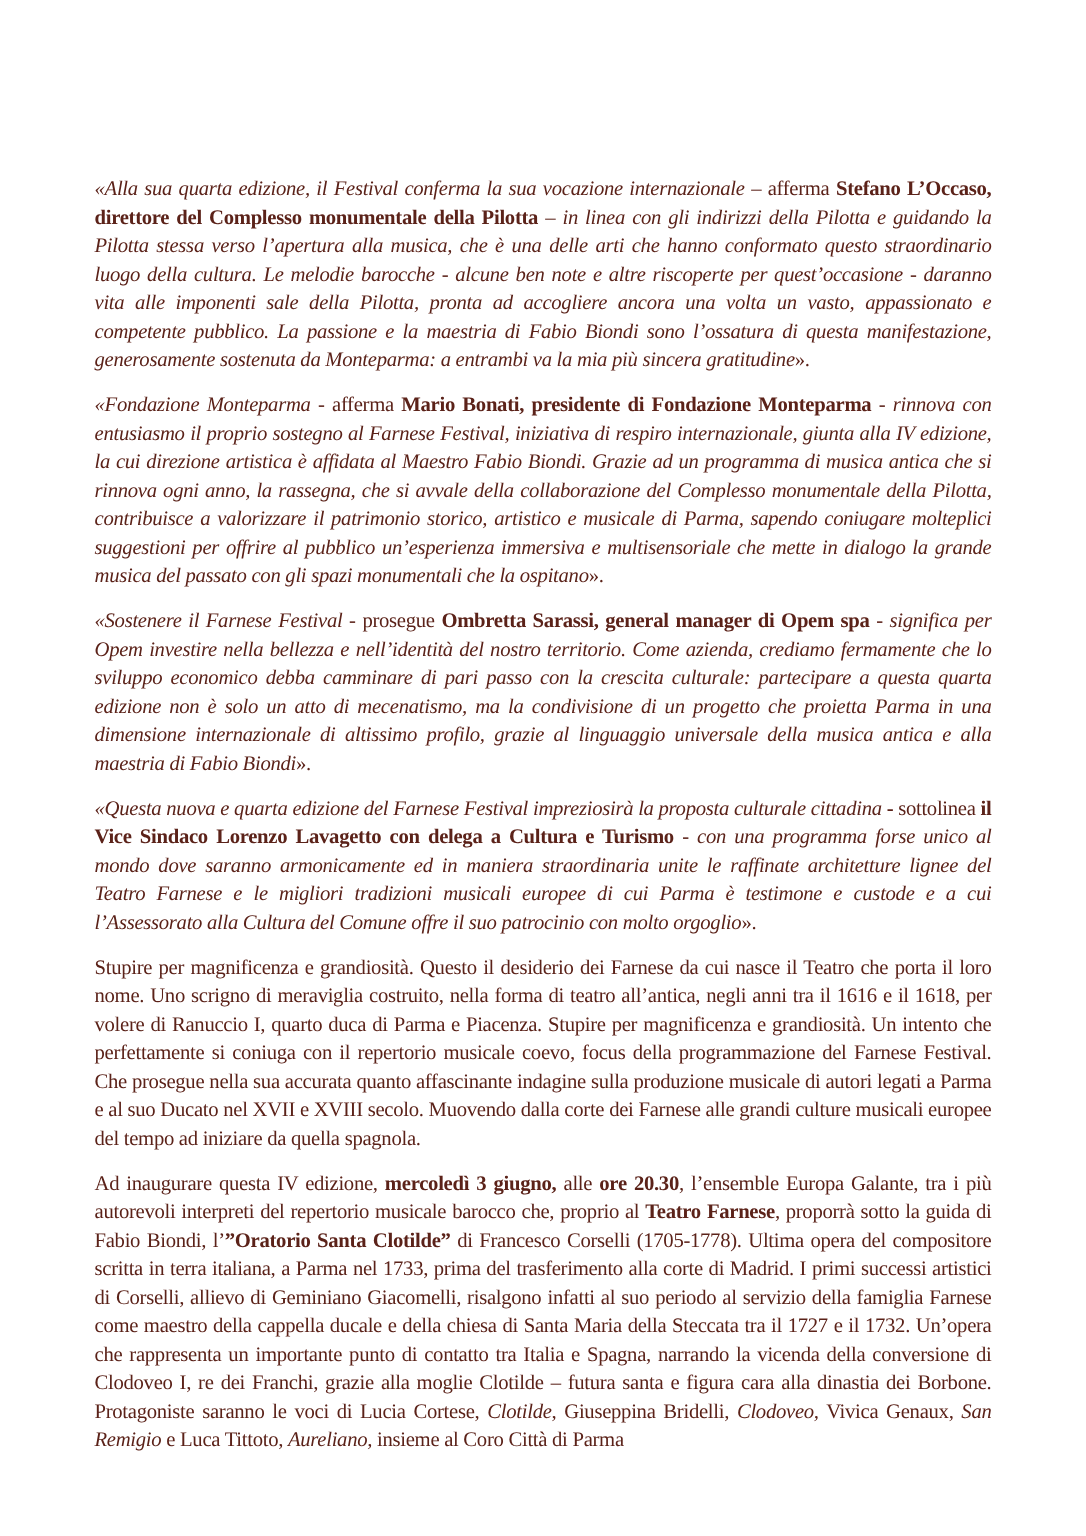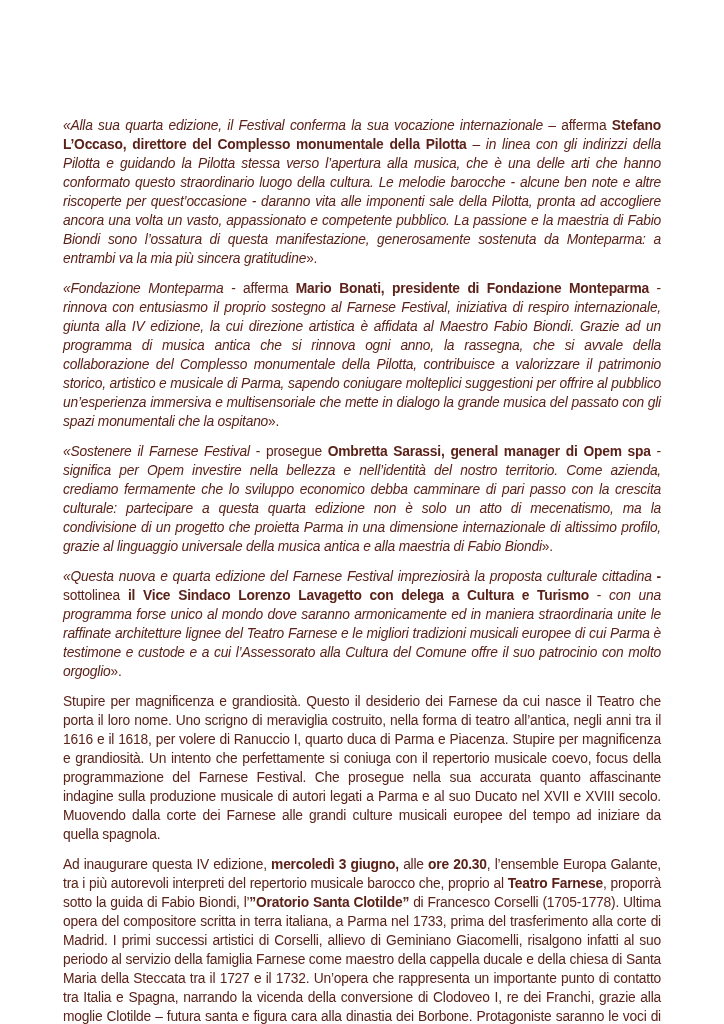--- a/index.html
+++ b/index.html
@@ -6,21 +6,21 @@
     margin: 0;
     padding: 0;
     background: #ffffff;
   }
   .page {
     position: relative;
     width: 724px;
     height: 1024px;
     background: #ffffff;
     overflow: hidden;
-    font-family: Liberation Sans, sans-serif;
+    font-family: Liberation Serif, serif;
   }
   .content {
     position: absolute;
     left: 63px;
     top: 116px;
     width: 598px;
   }
   .para {
     margin: 0 0 11px 0;
     font-size: 13.8px;

